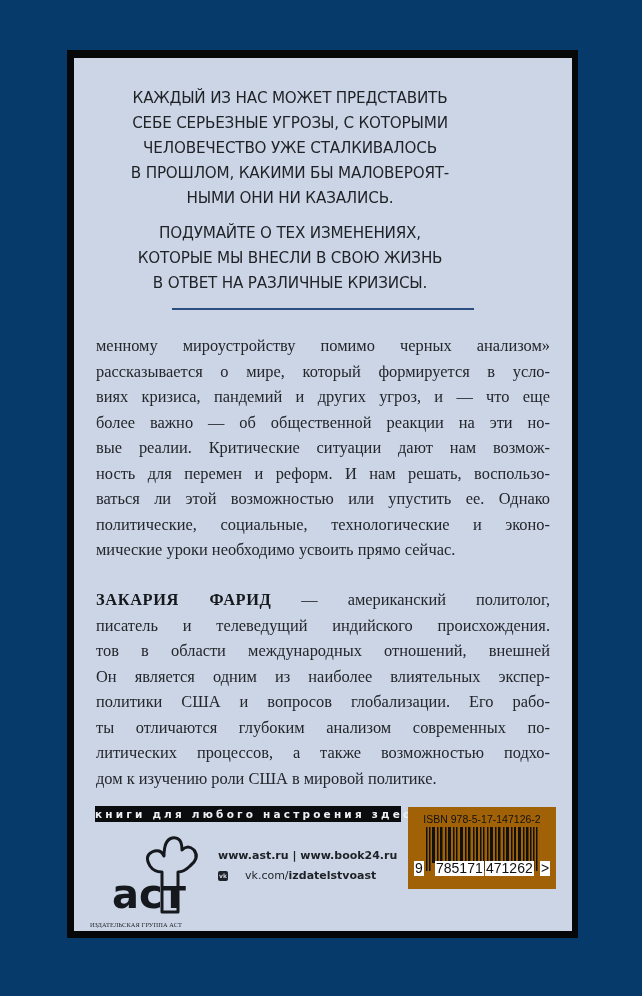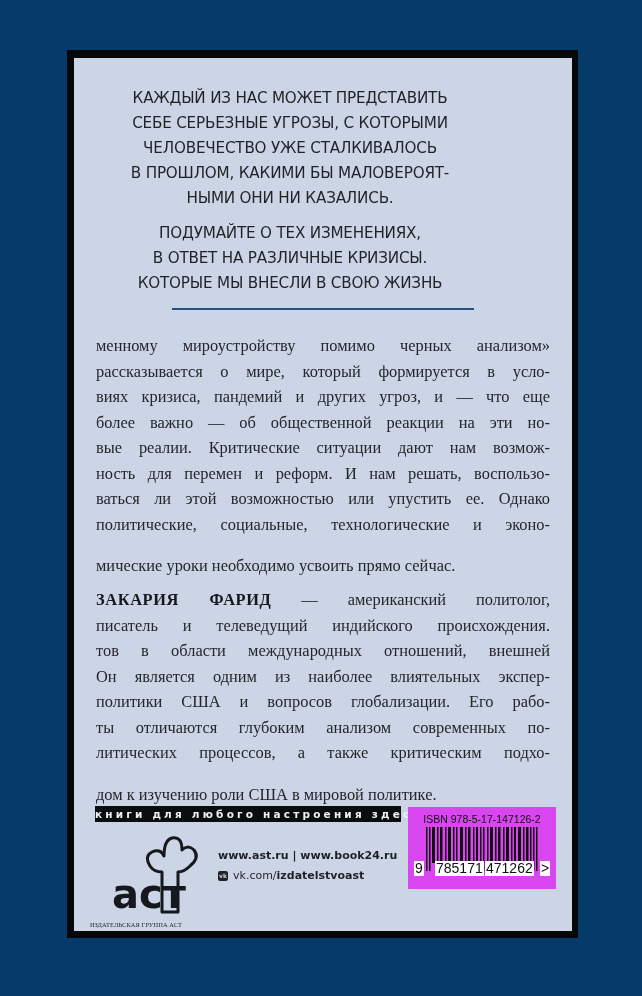--- a/index.html
+++ b/index.html
@@ -29,32 +29,32 @@
   }
   .body {
     position:absolute; left:22px; width:454px;
     font-family:"Liberation Serif", serif;
     font-size:16.4px; color:#23262b;
   }
   .body .ln {
     display:block; height:25.5px; line-height:25.5px;
     white-space:nowrap; text-align:justify; text-align-last:justify;
   }
-  .body .ln.last { text-align-last:left;margin-top:16px; }
+  .body .ln.last { text-align-last:left; }
   .author-name { font-weight:bold; letter-spacing:0.6px; color:#15181c;margin-top:36px; }
   .tagline {
     position:absolute; left:21px; top:748px; width:306px; height:16px;
     background:#0b0c0e; color:#eef0f3;
     font-family:"DejaVu Sans", sans-serif; font-weight:bold;
     font-size:10.5px; letter-spacing:3.2px; line-height:16px;
     text-align:center; white-space:nowrap;
   }
   .isbn-box {
     position:absolute; left:334px; top:749px; width:148px; height:82px;
-    background:#d946ef;
+    background:#a16207;
   }
   .isbn-title {
     position:absolute; left:0; top:6px; width:148px; text-align:center;
     font-family:"Liberation Sans", sans-serif; font-size:10.5px; color:#111;
   }
   .barcode { position:absolute; left:12px; top:20px; }
   .isbn-digits {
     position:absolute; top:54px; font-family:"Liberation Sans", sans-serif;
     font-size:14px; color:#111; background:#fff; line-height:15px; padding:0 1px;
   }
@@ -62,21 +62,21 @@
   .logo-caption {
     position:absolute; left:2px; top:863px; width:120px; text-align:center;
     font-family:Liberation Serif, serif; font-size:6.4px; color:#1e2126;
     letter-spacing:0.1px;
   }
   .links {
     position:absolute; left:144px; top:787px;
     font-family:"DejaVu Sans", sans-serif; color:#1e2126;
   }
   .links .web { font-size:11px; font-weight:bold; height:22px; line-height:22px; white-space:nowrap; }
-  .links .soc { font-size:11px; height:17px; line-height:17px; white-space:nowrap; display:flex; align-items:center; gap:5px; }
+  .links .soc { font-size:11px; height:17px; line-height:17px; white-space:nowrap; display:flex; align-items:center; gap:17px; }
   .links .soc b { font-weight:bold; }
   .soc-icon {
     display:inline-block; width:10px; height:10px; background:#1e2126; border-radius:2px;
     color:#cbd5e5; font-size:6px; line-height:10px; text-align:center; font-weight:bold;
   }
 </style>
 </head>
 <body>
 
 <div class="frame"></div>
@@ -85,22 +85,22 @@
   <div class="caps" style="top:28px;">
     <span class="ln">КАЖДЫЙ ИЗ НАС МОЖЕТ ПРЕДСТАВИТЬ</span>
     <span class="ln">СЕБЕ СЕРЬЕЗНЫЕ УГРОЗЫ, С КОТОРЫМИ</span>
     <span class="ln">ЧЕЛОВЕЧЕСТВО УЖЕ СТАЛКИВАЛОСЬ</span>
     <span class="ln">В ПРОШЛОМ, КАКИМИ БЫ МАЛОВЕРОЯТ-</span>
     <span class="ln">НЫМИ ОНИ НИ КАЗАЛИСЬ.</span>
   </div>
 
   <div class="caps" style="top:163px;">
     <span class="ln">ПОДУМАЙТЕ О ТЕХ ИЗМЕНЕНИЯХ,</span>
+    <span class="ln">КОТОРЫЕ МЫ ВНЕСЛИ В СВОЮ ЖИЗНЬ</span>
     <span class="ln">В ОТВЕТ НА РАЗЛИЧНЫЕ КРИЗИСЫ.</span>
-    <span class="ln">КОТОРЫЕ МЫ ВНЕСЛИ В СВОЮ ЖИЗНЬ</span>
   </div>
 
   <div class="divider"></div>
 
   <div class="body" style="top:275px;">
     <span class="ln">менному мироустройству помимо черных анализом»</span>
     <span class="ln">рассказывается о мире, который формируется в усло-</span>
     <span class="ln">виях кризиса, пандемий и других угроз, и — что еще</span>
     <span class="ln">более важно — об общественной реакции на эти но-</span>
     <span class="ln">вые реалии. Критические ситуации дают нам возмож-</span>
@@ -110,21 +110,21 @@
     <span class="ln last">мические уроки необходимо усвоить прямо сейчас.</span>
   </div>
 
   <div class="body" style="top:529px;">
     <span class="ln"><span class="author-name">ЗАКАРИЯ ФАРИД</span><span> — американский политолог,</span></span>
     <span class="ln">писатель и телеведущий индийского происхождения.</span>
     <span class="ln">тов в области международных отношений, внешней</span>
     <span class="ln">Он является одним из наиболее влиятельных экспер-</span>
     <span class="ln">политики США и вопросов глобализации. Его рабо-</span>
     <span class="ln">ты отличаются глубоким анализом современных по-</span>
-    <span class="ln">литических процессов, а также критическим подхо-</span>
+    <span class="ln">литических процессов, а также возможностью подхо-</span>
     <span class="ln last">дом к изучению роли США в мировой политике.</span>
   </div>
 
   <div class="tagline">книги для любого настроения здесь</div>
 
   <div class="logo">
     <svg width="100" height="90" viewBox="0 0 100 90">
       <path d="M58 86 L58 46 Q50 46 46 40 Q40 30 48 26 Q56 22 60 30 Q60 14 68 12 Q78 10 78 24 Q84 18 90 24 Q96 32 86 40 Q80 46 74 46 L74 86 Z" fill="none" stroke="#15181c" stroke-width="3" stroke-linejoin="round"></path>
       <text x="8" y="82" font-family="DejaVu Sans, sans-serif" font-weight="bold" font-size="40" fill="#15181c">аст</text>
     </svg>

